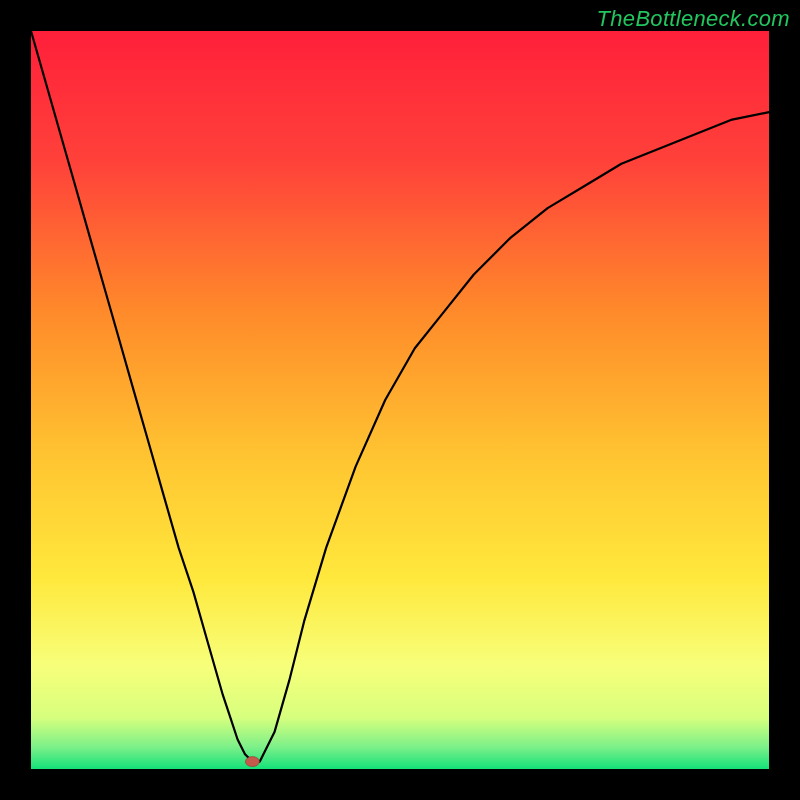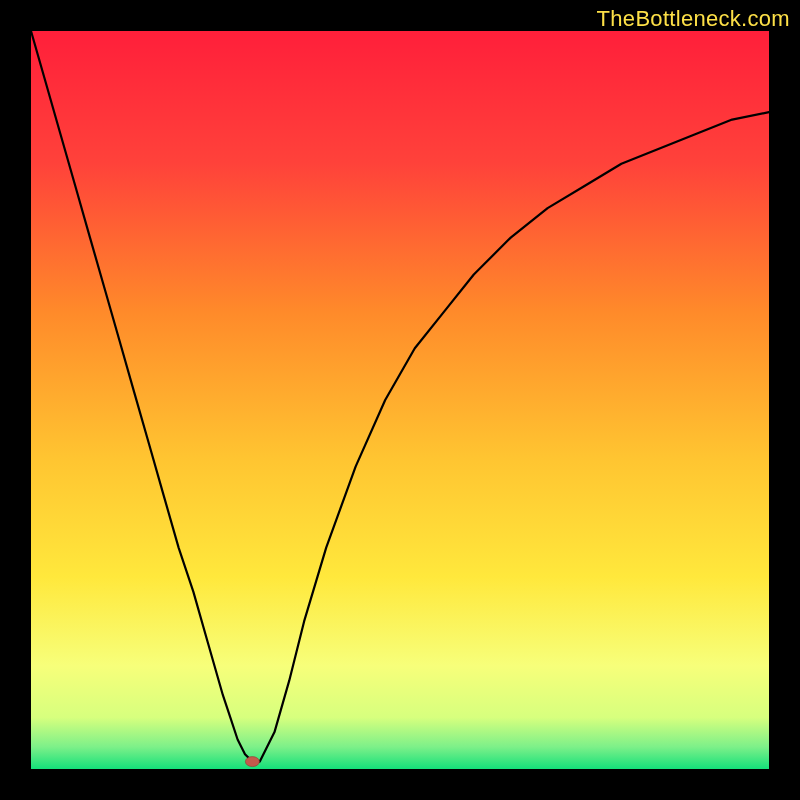--- a/index.html
+++ b/index.html
@@ -20,24 +20,25 @@
     position: absolute;
     left: 31px;
     top: 31px;
     width: 738px;
     height: 738px;
   }
   .watermark {
     position: absolute;
     top: 6px;
     right: 10px;
-    color: #fde047;
+    color: #22c55e;
     font-size: 22px;
     font-weight: 500;
     letter-spacing: 0.3px;
+    font-style: italic;
   }
   svg.curve {
     position: absolute;
     left: 31px;
     top: 31px;
     width: 738px;
     height: 738px;
     overflow: visible;
   }
 </style>

